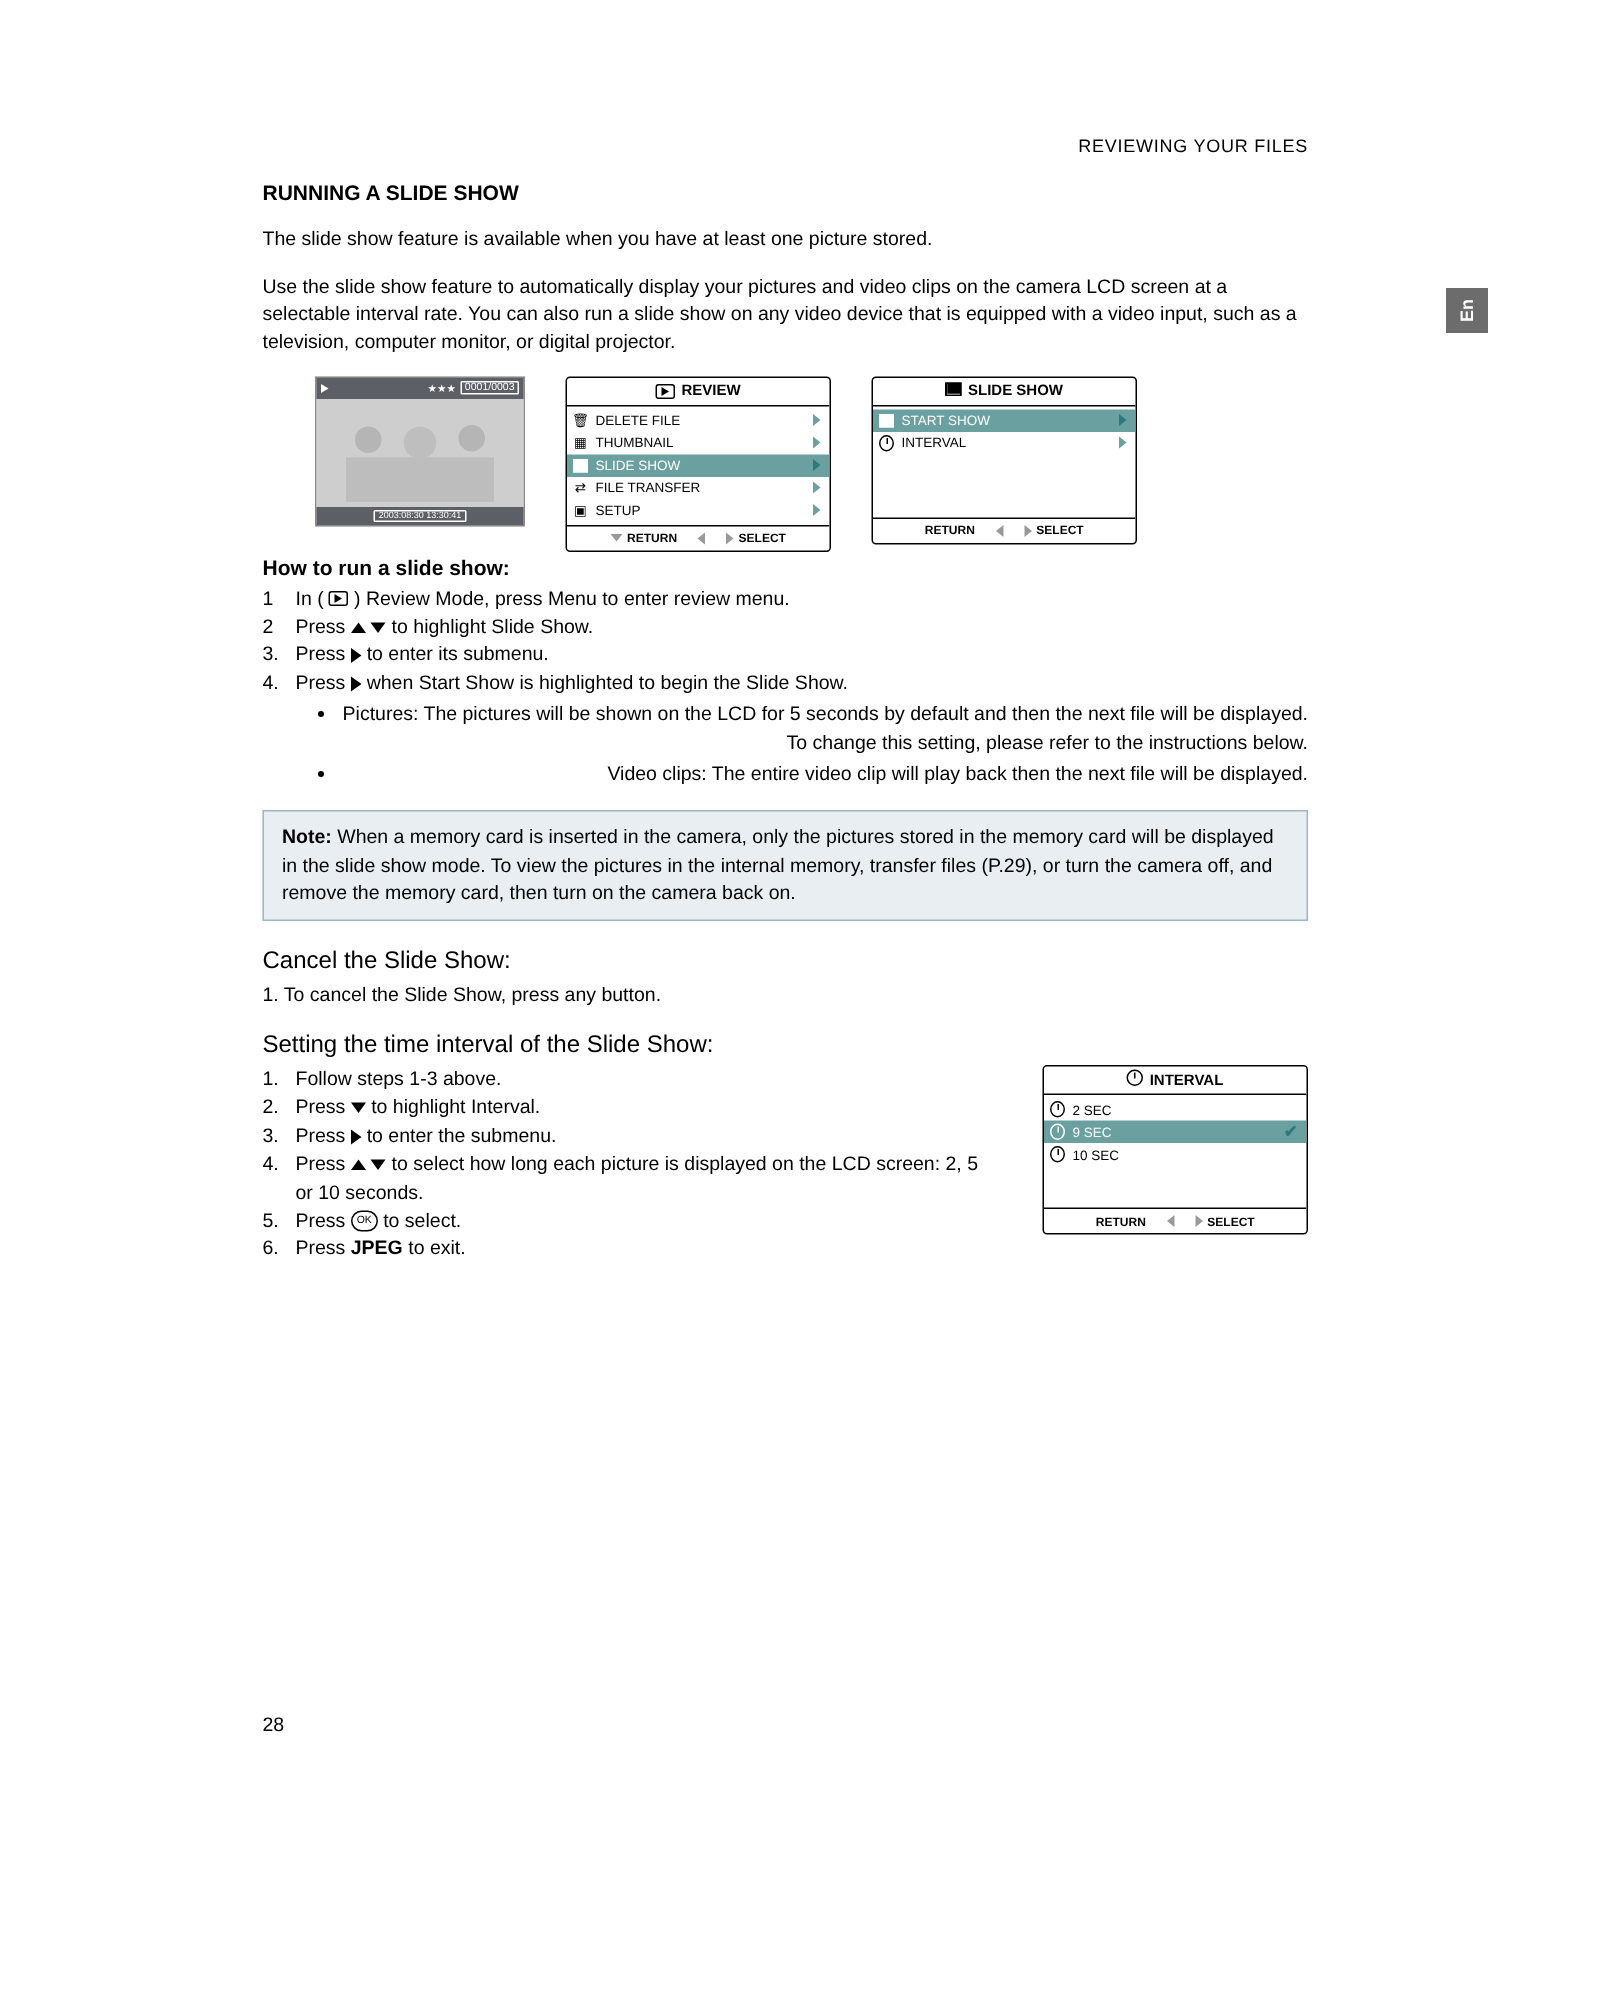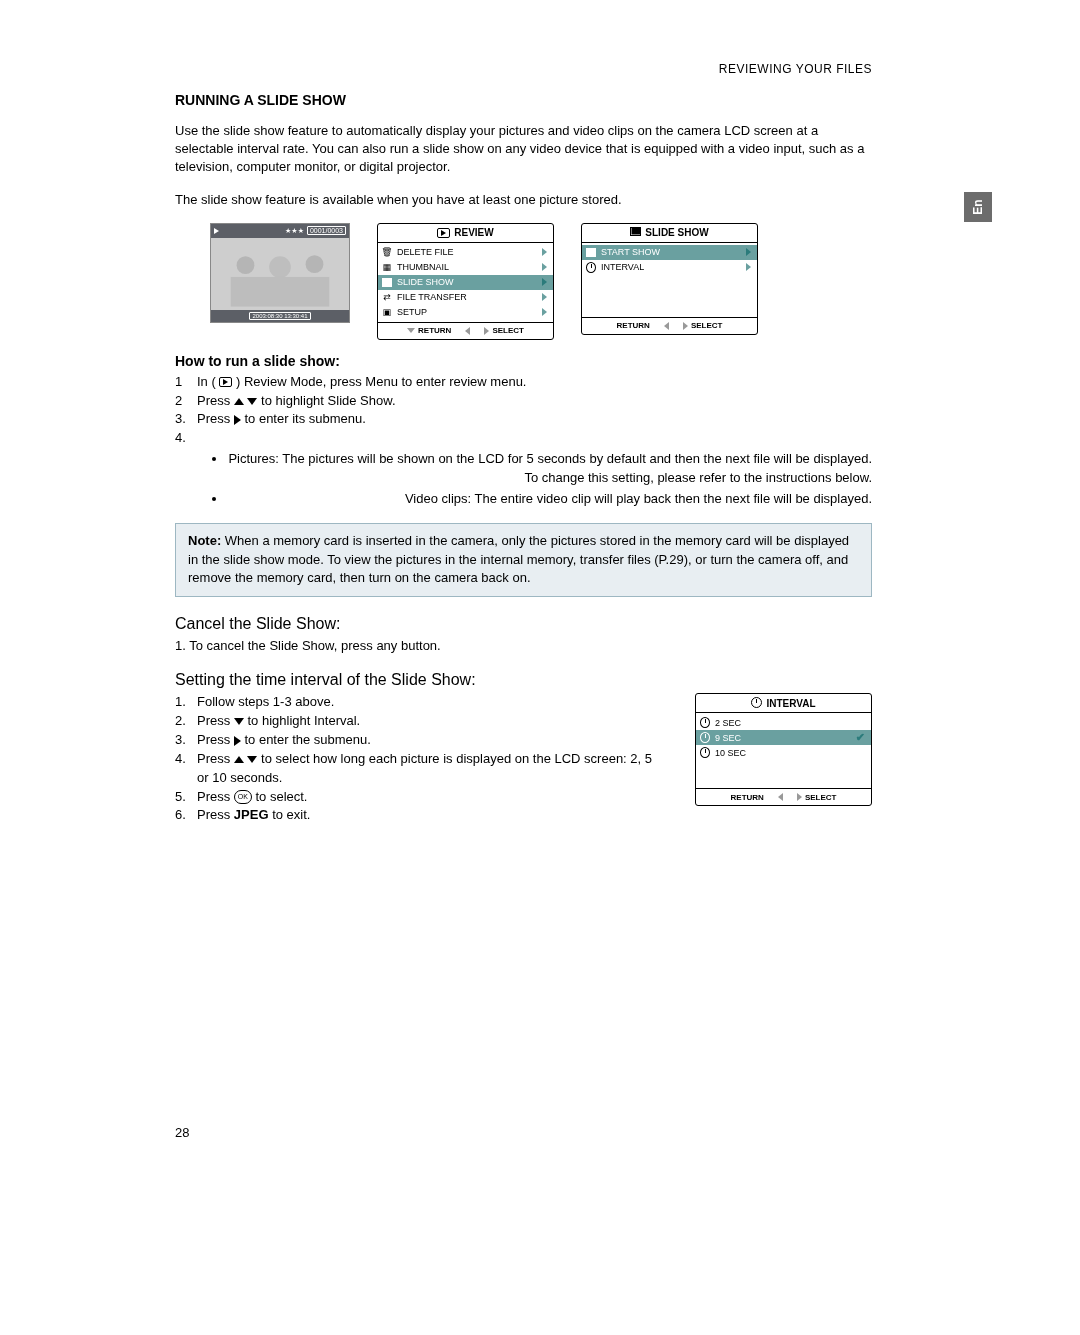--- a/index.html
+++ b/index.html
@@ -5,21 +5,21 @@
   html, body {
     margin: 0;
     padding: 0;
     width: 1080px;
     background: #fff;
     font-family: Arial, Helvetica, sans-serif;
     color: #000;
   }
   .page {
     width: 992px;
-    padding: 62px 120px 0 175px;
+    padding: 90px 120px 0 175px;
     box-sizing: border-box;
     position: relative;
   }
   .top-right-label {
     text-align: right;
     font-size: 12px;
     letter-spacing: 0.5px;
     margin-bottom: 16px;
   }
   .section-title {
@@ -44,21 +44,21 @@
     align-items: center;
     justify-content: center;
     font-size: 12px;
     font-weight: bold;
   }
   .side-tab span { transform: rotate(-90deg); }
 
   .figures-row {
     display: flex;
     gap: 27px;
-    margin: 6px 0 13px 35px;
+    margin: 6px 0 2px 35px;
     align-items: flex-start;
   }
 
   
   .photo-fig {
     width: 140px;
     height: 100px;
     border: 1px solid #888;
     background: #dcdcdc;
     position: relative;
@@ -221,22 +221,22 @@
 
 <div class="page">
   <div class="top-right-label">REVIEWING YOUR FILES</div>
 
   <div class="side-tab">
       <span>En</span>
     </div>
 
   <div class="section-title">RUNNING A SLIDE SHOW</div>
 
+  <div class="body-text">The slide show feature is available when you have at least one picture stored.</div>
   <div class="body-text">Use the slide show feature to automatically display your pictures and video clips on the camera LCD screen at a selectable interval rate. You can also run a slide show on any video device that is equipped with a video input, such as a television, computer monitor, or digital projector.</div>
-  <div class="body-text">The slide show feature is available when you have at least one picture stored.</div>
 
   <div class="figures-row">
 
     <div class="photo-fig">
       <div class="photo-top">
         <span style="display:flex;align-items:center;gap:3px;">
           <span class="play-icon"></span>
         </span>
         <span style="display:flex;align-items:center;gap:3px;">
           <span>★★★</span>
@@ -368,20 +368,21 @@
     <li>
         <span class="num">2</span>
         <span><span>Press </span><span class="inline-tri-up"></span> <span class="inline-tri-down"></span><span> to highlight Slide Show.</span></span>
       </li>
     <li>
         <span class="num">3.</span>
         <span><span>Press </span><span class="inline-tri-right"></span><span> to enter its submenu.</span></span>
       </li>
     <li>
         <span class="num">4.</span>
+        <span><span>Press </span><span class="inline-tri-right"></span><span> when Start Show is highlighted to begin the Slide Show.</span></span>
       </li>
   </ol>
   <ul class="sub-bullets">
     <li>Pictures: The pictures will be shown on the LCD for 5 seconds by default and then the next file will be displayed. To change this setting, please refer to the instructions below.</li>
     <li>Video clips: The entire video clip will play back then the next file will be displayed.</li>
   </ul>
 
   <div class="note-box">
     <span class="note-label">Note:</span><span> When a memory card is inserted in the camera, only the pictures stored in the memory card will be displayed in the slide show mode. To view the pictures in the internal memory, transfer files (P.29), or turn the camera off, and remove the memory card, then turn on the camera back on.</span>
   </div>

